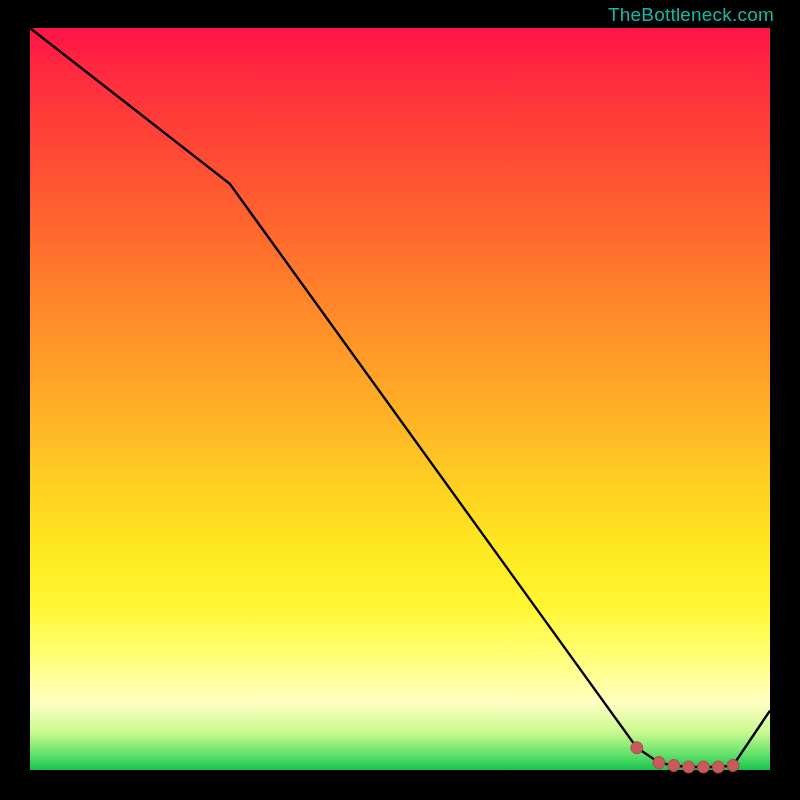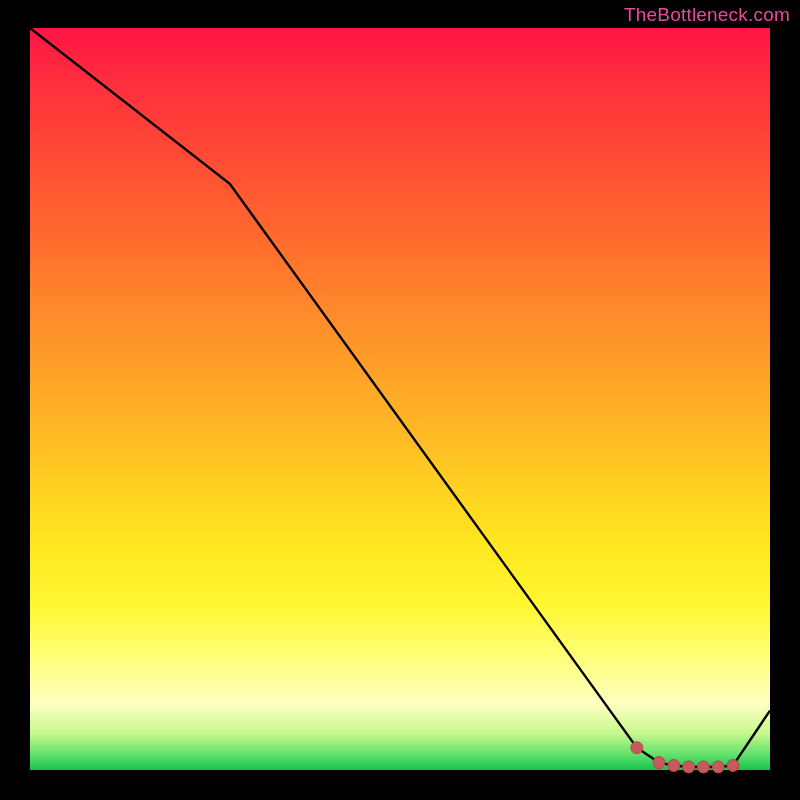--- a/index.html
+++ b/index.html
@@ -38,22 +38,22 @@
       #ffff7a 85%,
       #ffffc2 91%,
       #c8f98e 95%,
       #5fe06a 98%,
       #18c24e 100%
     );
   }
   .attribution {
     position: absolute;
     top: 4px;
-    right: 10px;
-    color: #ec4899;
+    right: 26px;
+    color: #14b8a6;
     font-size: 19px;
     letter-spacing: 0.2px;
     user-select: none;
   }
   svg.overlay {
     position: absolute;
     left: 0;
     top: 0;
     width: 740px;
     height: 742px;

